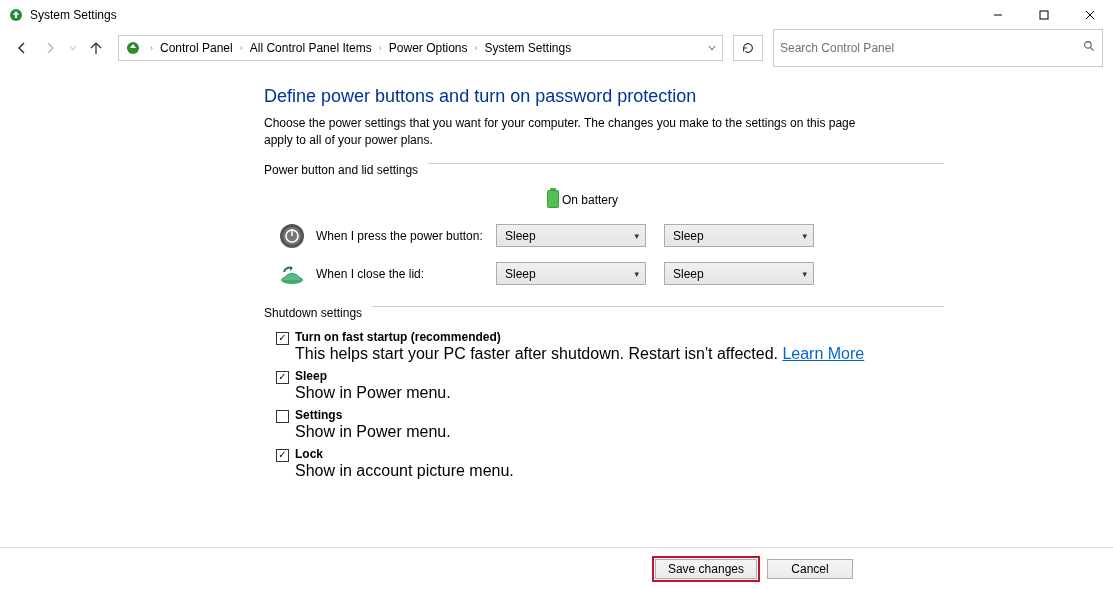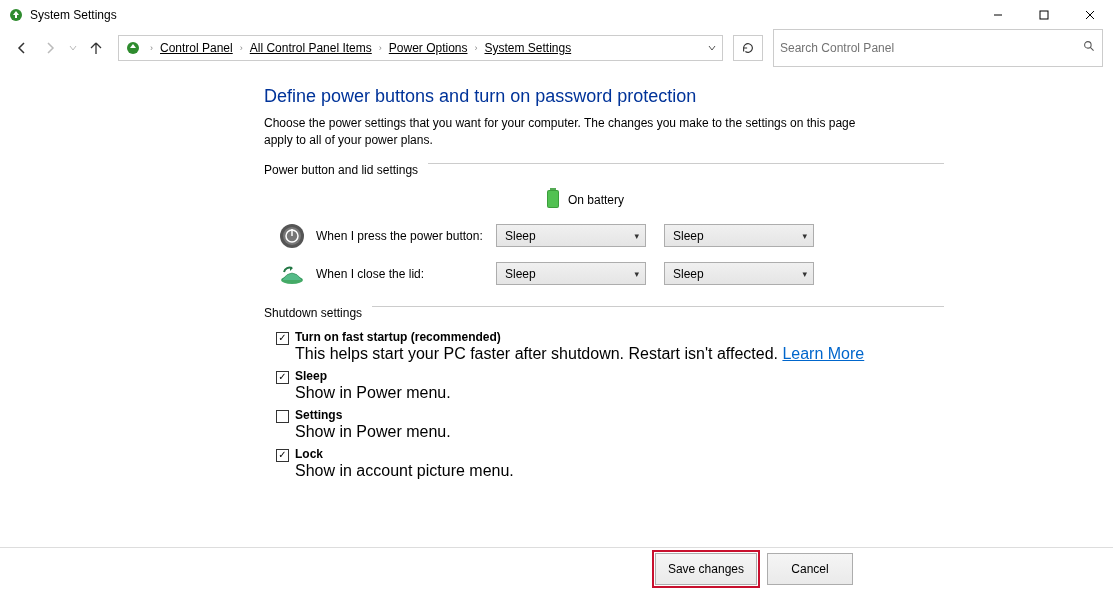--- a/index.html
+++ b/index.html
@@ -50,21 +50,21 @@
     display: flex;
     align-items: center;
     margin: 0 6px;
     background: #fff;
   }
   .addrbar .segicon {
     width: 20px; height: 20px; margin: 0 4px;
     display:flex;align-items:center;justify-content:center;
   }
   .addrbar .sep { color: #888; font-size: 9px; padding: 0 3px; }
-  .addrbar .seg { padding: 2px 4px; white-space: nowrap; text-decoration: underline; }
+  .addrbar .seg { padding: 2px 4px; white-space: nowrap; }
   .addrbar .dropv {
     margin-left: auto; width: 22px; display:flex;align-items:center;justify-content:center;color:#555;
     border-left: 1px solid transparent;
   }
   .refreshbtn {
     width: 30px; height: 26px; border: 1px solid #ccc;
     display:flex;align-items:center;justify-content:center;color:#333;
     margin-right: 6px;
   }
   .searchbox {
@@ -102,21 +102,21 @@
     flex: 1; height: 1px; background: #ccc; margin-left: 10px;
   }
   .colheads {
     display: flex;
     margin-left: 220px;
     gap: 0px;
     margin-bottom: 6px;
   }
   .colhead {
     width: 160px;
-    display: flex; align-items: center; gap: 6px;
+    display: flex; align-items: center; gap: 0;
     font-size: 12px;
   }
   .row {
     display: flex; align-items: center;
     margin: 6px 0;
   }
   .row .ricon {
     width: 32px; height: 32px; margin-right: 8px;
     display:flex;align-items:center;justify-content:center;
   }
@@ -152,21 +152,21 @@
     position: absolute;
     bottom: 0; left: 0; right: 0;
     height: 42px;
     border-top: 1px solid #ddd;
     display: flex; align-items: center; justify-content: flex-end;
     padding-right: 260px;
     gap: 10px;
     background: #fff;
   }
   .btn {
-    height: 32px;
+    height: 20px;
     min-width: 86px;
     padding: 0 12px;
     border: 1px solid #adadad;
     background: linear-gradient(#f5f5f5,#eaeaea);
     font-size: 12px;
     display:flex;align-items:center;justify-content:center;
   }
   .btn.highlight {
     outline: 2px solid #c8102e;
     outline-offset: 1px;

